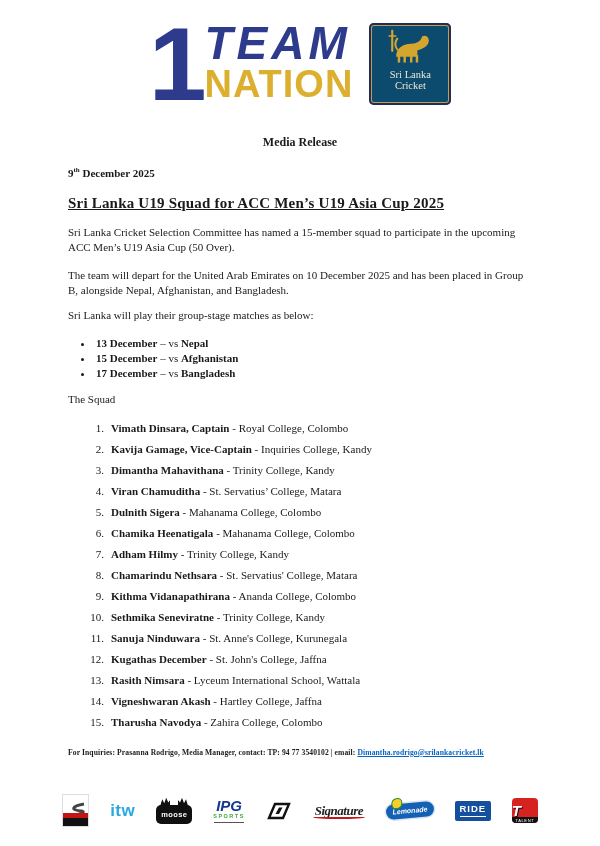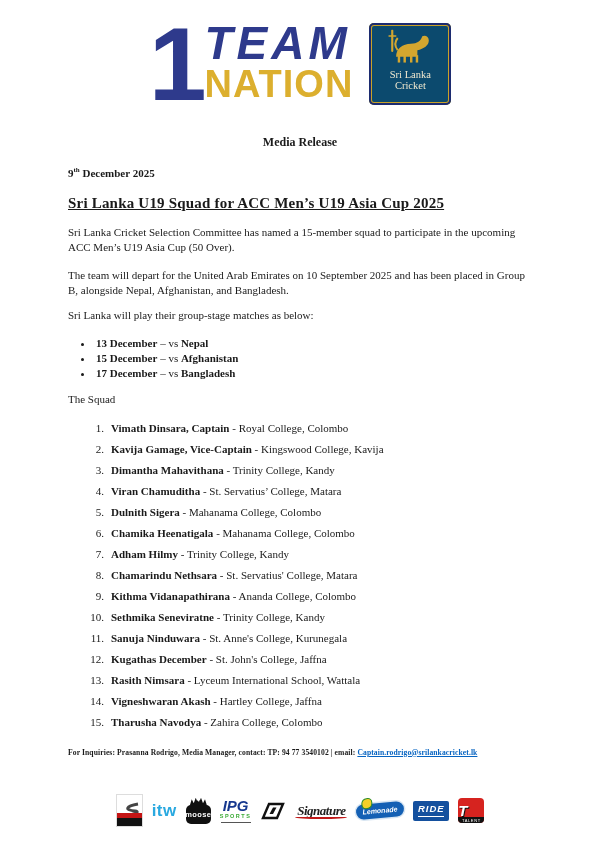--- a/index.html
+++ b/index.html
@@ -53,48 +53,48 @@
   .squad { margin:11px 0 0 80px; }
   .squad .row { font-size:11px; line-height:21px; height:21px; white-space:nowrap; }
   .squad .num { display:inline-block; width:24px; text-align:right; margin-right:7px; }
   .squad .pname { font-weight:700; }
   .squad .sep { font-weight:400; }
 
   .foot { margin:15px 0 0 68px; font-size:7.6px; font-weight:700; line-height:10px; letter-spacing:0.1px; }
   .foot a { color:#0563c1; text-decoration:underline; font-weight:700; }
 
   
-  .sponsors { margin-top:32px; display:flex; justify-content:center; align-items:center; gap:9px; height:42px; }
+  .sponsors { margin-top:32px; display:flex; justify-content:center; align-items:center; gap:21px; height:42px; }
   .sp { display:flex; flex-direction:column; align-items:center; justify-content:center; }
 
   .sp-swoosh { width:27px; height:33px; border:1px solid #ddd; position:relative; overflow:hidden; background:#fff; }
   .sp-swoosh .band-red { position:absolute; left:0; right:0; bottom:8px; height:5px; background:#c41414; }
   .sp-swoosh .band-blk { position:absolute; left:0; right:0; bottom:0; height:8px; background:#111; }
 
   .itw-text { font-family:"Liberation Sans", sans-serif; font-weight:800; font-size:17px; color:#2aa9e0; letter-spacing:0.5px; }
 
-  .moose-box { width:25px; height:19px; background:#101010; border-radius:5px; position:relative; display:flex; align-items:center; justify-content:center; margin-top:7px; }
+  .moose-box { width:36px; height:19px; background:#101010; border-radius:5px; position:relative; display:flex; align-items:center; justify-content:center; margin-top:7px; }
   .moose-box .lbl { color:#fff; font-family:"Liberation Sans", sans-serif; font-size:7.5px; font-weight:700; letter-spacing:0.4px; }
   .antler { position:absolute; top:-7px; width:10px; height:8px; background:#101010; clip-path:polygon(0 100%, 20% 20%, 40% 70%, 60% 0, 80% 60%, 100% 30%, 100% 100%); }
   .antler.l { left:4px; } .antler.r { right:4px; transform:scaleX(-1); }
 
   .ipg { line-height:1; }
   .ipg .ipg-main { font-family:"Liberation Sans", sans-serif; font-style:italic; font-weight:800; font-size:15px; color:#16388e; }
   .ipg .ipg-sub { font-family:"Liberation Sans", sans-serif; font-weight:700; font-size:5.5px; letter-spacing:1.5px; color:#3aaa35; margin-top:1px; }
   .ipg .ipg-line { width:30px; height:1px; background:#555; margin-top:2px; }
 
   .sig-wrap { position:relative; }
   .sig-text { font-family:"Liberation Serif", serif; font-style:italic; font-weight:700; font-size:13px; color:#222; letter-spacing:-0.5px; }
   .sig-line { width:52px; height:3px; border-bottom:2px solid #c01818; border-radius:50%; margin-top:-3px; }
 
   .lem-pill { width:48px; height:15px; background:#1460b4; border-radius:9px; transform:rotate(-5deg); position:relative; display:flex; align-items:center; justify-content:center; box-shadow:0 0 0 1.5px #d9e6f2; }
   .lem-pill .lbl { color:#fff; font-family:"Liberation Sans", sans-serif; font-style:italic; font-weight:700; font-size:7px; }
   .lemon { position:absolute; left:6px; top:-6px; width:11px; height:11px; background:#f3d02a; border:1.5px solid #2a8a2a; border-radius:50% 40% 50% 40%; }
 
-  .ride-box { width:36px; height:20px; background:#14509e; border-radius:2px; display:flex; flex-direction:column; align-items:center; justify-content:center;font-style:italic; }
+  .ride-box { width:36px; height:20px; background:#14509e; border-radius:2px; display:flex; flex-direction:column; align-items:center; justify-content:center; }
   .ride-box .lbl { color:#fff; font-family:"Liberation Sans", sans-serif; font-weight:800; font-size:9.5px; letter-spacing:1px; line-height:10px; }
   .ride-box .sub { width:26px; height:1px; background:#ffffff; margin-top:2px; }
 
   .tal-box { width:26px; height:25px; background:#d6231f; border-radius:4px; position:relative; overflow:hidden; display:flex; align-items:flex-start; justify-content:center; }
   .tal-box .t { color:#fff; font-family:"Liberation Sans", sans-serif; font-style:italic; font-weight:800; font-size:15px; line-height:17px; text-shadow:1px 1px 0 #111; }
   .tal-box .band { position:absolute; bottom:0; left:0; right:0; height:6px; background:#111; display:flex; align-items:center; justify-content:center; }
   .tal-box .band span { color:#fff; font-family:"Liberation Sans", sans-serif; font-size:4px; letter-spacing:0.6px; }
 </style>
 </head>
 <body>
@@ -129,21 +129,21 @@
     </div>
   </div>
 
   <div class="title">Media Release</div>
 
   <div class="date-line"><span>9</span><sup>th</sup><span> December 2025</span></div>
 
   <div class="headline">Sri Lanka U19 Squad for ACC Men’s U19 Asia Cup 2025</div>
 
   <p class="para first">Sri Lanka Cricket Selection Committee has named a 15-member squad to participate in the upcoming ACC Men’s U19 Asia Cup (50 Over).</p>
-  <p class="para">The team will depart for the United Arab Emirates on 10 September 2025 and has been placed in Group B, alongside Nepal, Afghanistan, and Bangladesh.</p>
+  <p class="para">The team will depart for the United Arab Emirates on 10 December 2025 and has been placed in Group B, alongside Nepal, Afghanistan, and Bangladesh.</p>
   <p class="para tight">Sri Lanka will play their group-stage matches as below:</p>
 
   <ul class="matches">
     <li>
       <span class="b">13 December</span>
       <span class="mid">– vs</span>
       <span class="b">Nepal</span>
     </li>
     <li>
       <span class="b">15 December</span>
@@ -154,39 +154,39 @@
       <span class="b">17 December</span>
       <span class="mid">– vs</span>
       <span class="b">Bangladesh</span>
     </li>
   </ul>
 
   <div class="squad-label">The Squad</div>
 
   <div class="squad">
     <div class="row"><span class="num">1.</span><span class="pname">Vimath Dinsara, Captain</span> <span class="sep">-</span> <span class="school">Royal College, Colombo</span></div>
-    <div class="row"><span class="num">2.</span><span class="pname">Kavija Gamage, Vice-Captain</span> <span class="sep">-</span> <span class="school">Kingswood College, Kavija</span></div>
+    <div class="row"><span class="num">2.</span><span class="pname">Kavija Gamage, Vice-Captain</span> <span class="sep">-</span> <span class="school">Inquiries College, Kandy</span></div>
     <div class="row"><span class="num">3.</span><span class="pname">Dimantha Mahavithana</span> <span class="sep">-</span> <span class="school">Trinity College, Kandy</span></div>
     <div class="row"><span class="num">4.</span><span class="pname">Viran Chamuditha</span> <span class="sep">-</span> <span class="school">St. Servatius’ College, Matara</span></div>
     <div class="row"><span class="num">5.</span><span class="pname">Dulnith Sigera</span> <span class="sep">-</span> <span class="school">Mahanama College, Colombo</span></div>
     <div class="row"><span class="num">6.</span><span class="pname">Chamika Heenatigala</span> <span class="sep">-</span> <span class="school">Mahanama College, Colombo</span></div>
     <div class="row"><span class="num">7.</span><span class="pname">Adham Hilmy</span> <span class="sep">-</span> <span class="school">Trinity College, Kandy</span></div>
     <div class="row"><span class="num">8.</span><span class="pname">Chamarindu Nethsara</span> <span class="sep">-</span> <span class="school">St. Servatius' College, Matara</span></div>
     <div class="row"><span class="num">9.</span><span class="pname">Kithma Vidanapathirana</span> <span class="sep">-</span> <span class="school">Ananda College, Colombo</span></div>
     <div class="row"><span class="num">10.</span><span class="pname">Sethmika Seneviratne</span> <span class="sep">-</span> <span class="school">Trinity College, Kandy</span></div>
     <div class="row"><span class="num">11.</span><span class="pname">Sanuja Ninduwara</span> <span class="sep">-</span> <span class="school">St. Anne's College, Kurunegala</span></div>
     <div class="row"><span class="num">12.</span><span class="pname">Kugathas December</span> <span class="sep">-</span> <span class="school">St. John's College, Jaffna</span></div>
     <div class="row"><span class="num">13.</span><span class="pname">Rasith Nimsara</span> <span class="sep">-</span> <span class="school">Lyceum International School, Wattala</span></div>
     <div class="row"><span class="num">14.</span><span class="pname">Vigneshwaran Akash</span> <span class="sep">-</span> <span class="school">Hartley College, Jaffna</span></div>
     <div class="row"><span class="num">15.</span><span class="pname">Tharusha Navodya</span> <span class="sep">-</span> <span class="school">Zahira College, Colombo</span></div>
   </div>
 
   <div class="foot">
     <span>For Inquiries: Prasanna Rodrigo, Media Manager, contact: TP: 94 77 3540102 | email:</span>
-    <a href="#">Captain.rodrigo@srilankacricket.lk</a>
+    <a href="#">Dimantha.rodrigo@srilankacricket.lk</a>
   </div>
 
   <div class="sponsors">
 
     <div class="sp sp-swoosh">
       <svg width="25" height="17" aria-hidden="true">
           <path d="M21 2 C9 4 7 8 18 9 C27 10 6 15 2 15" stroke="#444" fill="none" stroke-width="3"></path>
         </svg>
       <div class="band-red"></div>
       <div class="band-blk"></div>

